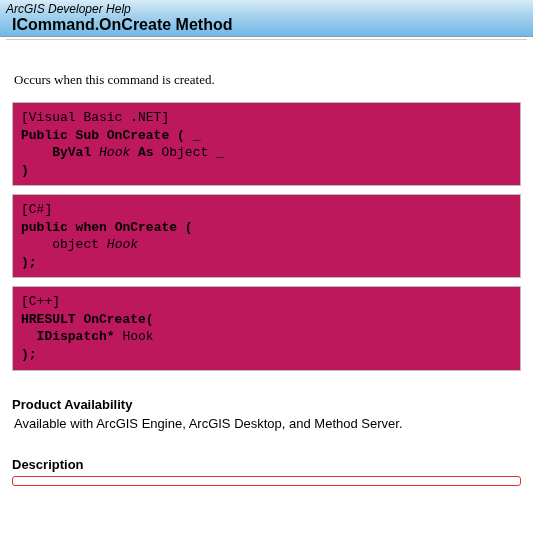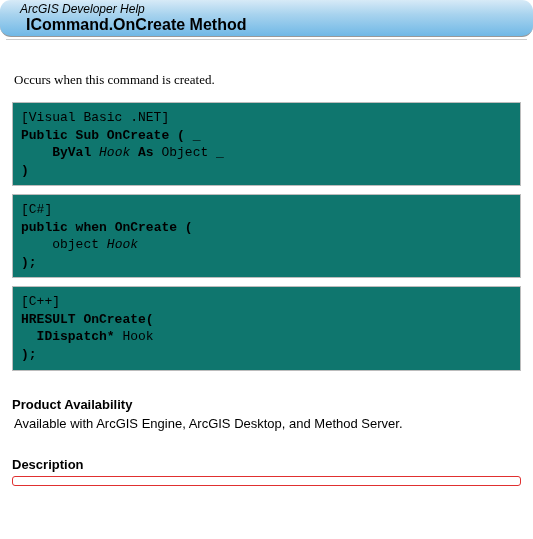--- a/index.html
+++ b/index.html
@@ -10,43 +10,42 @@
     font-size: 13px;
     color: #000;
     background: #fff;
   }
   .wrap {
     padding: 4px 6px 12px 6px;
   }
   .title-bar {
     background: linear-gradient(to bottom, #d7eaf7 0%, #a8d3ee 40%, #70b8e6 100%);
     border-bottom: 1px solid #999;
-    padding: 2px 4px 0px 20px;
-    border-radius: 11px;
+    padding: 2px 4px 0px 6px;
   }
   .crumb {
     font-style: italic;
     font-size: 12px;
   }
   .page-title {
     font-weight: bold;
     font-size: 16px;
     margin: 0 0 2px 6px;
   }
   .title-underline {
     height: 1px;
     background: #ccc;
     margin: 2px 6px 10px 6px;
   }
   .summary {
     margin: 18px 8px 14px 8px;
     font-family: Liberation Serif, serif;
   }
   pre.codebox {
-    background: #0f766e;
+    background: #be185d;
     border: 1px solid #bcbcbc;
     margin: 6px 6px 8px 6px;
     padding: 6px 8px 6px 8px;
     font-family: "Courier New", Courier, monospace;
     font-size: 13px;
     line-height: 1.35;
     white-space: pre;
     overflow: hidden;
   }
   .section-h {

